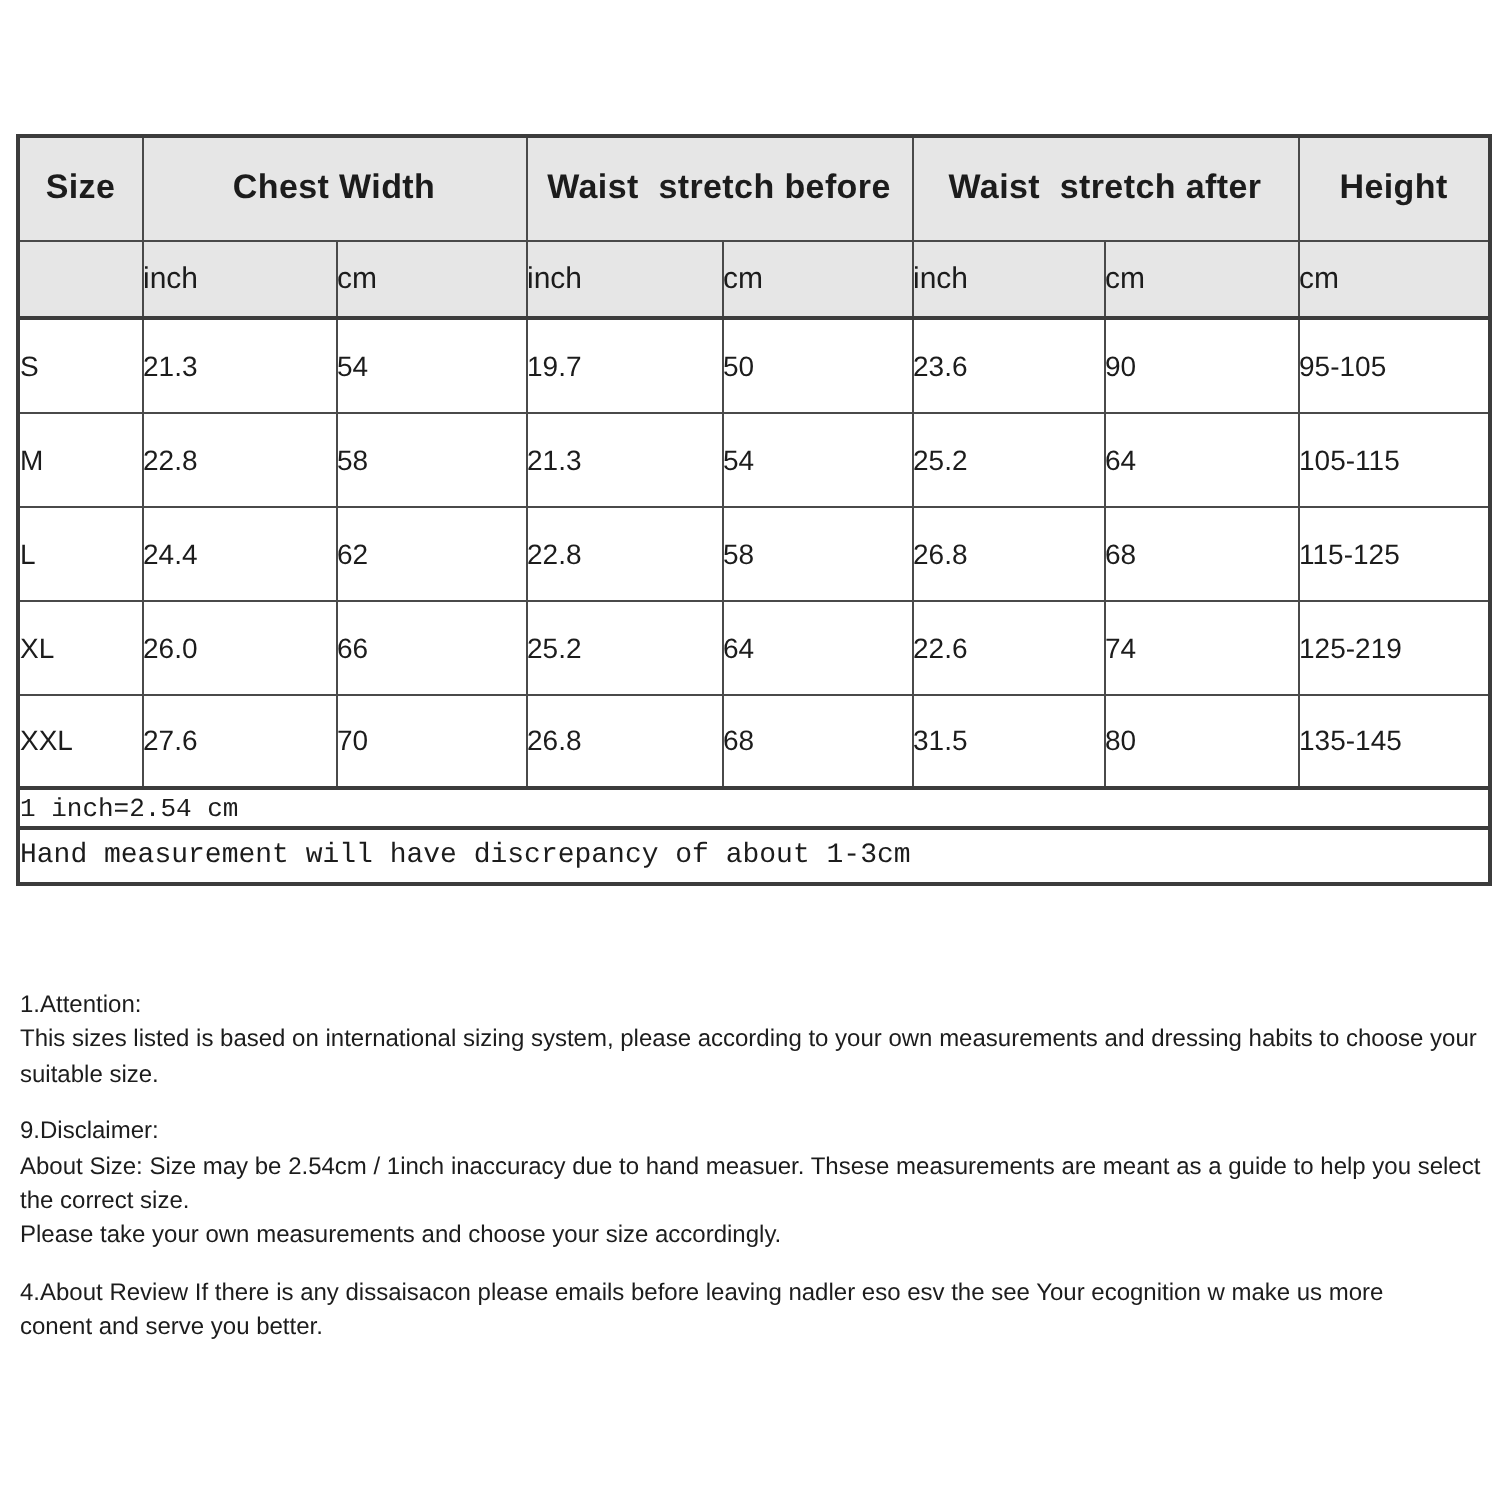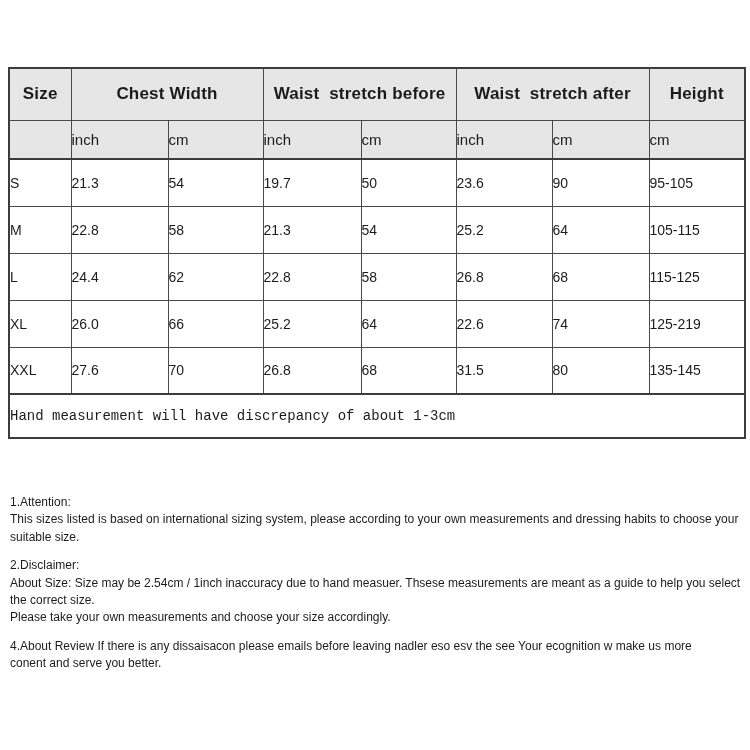--- a/index.html
+++ b/index.html
@@ -38,21 +38,21 @@
     height: 47px;
     font-size: 14px;
     background: #ffffff;
   }
   .size-table tr.note-row td {
     font-family: "Liberation Mono", "DejaVu Sans Mono", monospace;
     border-top: 2px solid #3c3c3c;
     background: #ffffff;
   }
   .size-table tr.note-row-1 td { height: 20px; font-size: 13px; }
-  .size-table tr.note-row-2 td { height: 44px; font-size: 14px; }
+  .size-table tr.note-row-2 td { height: 28px; font-size: 14px; }
 
   .notices {
     position: absolute;
     left: 10px;
     top: 494px;
     width: 732px;
     font-size: 12px;
     line-height: 1.45;
   }
   .notice {
@@ -135,27 +135,30 @@
     <tr class="data-row">
       <td>XXL</td>
       <td>27.6</td>
       <td>70</td>
       <td>26.8</td>
       <td>68</td>
       <td>31.5</td>
       <td>80</td>
       <td>135-145</td>
     </tr>
+    <tr class="note-row note-row-1">
+      <td colspan="8">1 inch=2.54 cm</td>
+    </tr>
     <tr class="note-row note-row-2">
       <td colspan="8">Hand measurement will have discrepancy of about 1-3cm</td>
     </tr>
   </tbody>
 </table>
 
 <div class="notices">
   <div class="notice">1.Attention:
 This sizes listed is based on international sizing system, please according to your own measurements and dressing habits to choose your suitable size.</div>
-  <div class="notice">2.Disclaimer:
+  <div class="notice">9.Disclaimer:
 About Size: Size may be 2.54cm / 1inch inaccuracy due to hand measuer. Thsese measurements are meant as a guide to help you select the correct size.
 Please take your own measurements and choose your size accordingly.</div>
   <div class="notice">4.About Review If there is any dissaisacon please emails before leaving nadler eso esv the see Your ecognition w make us more
 conent and serve you better.</div>
 </div>
 
 </body></html>

